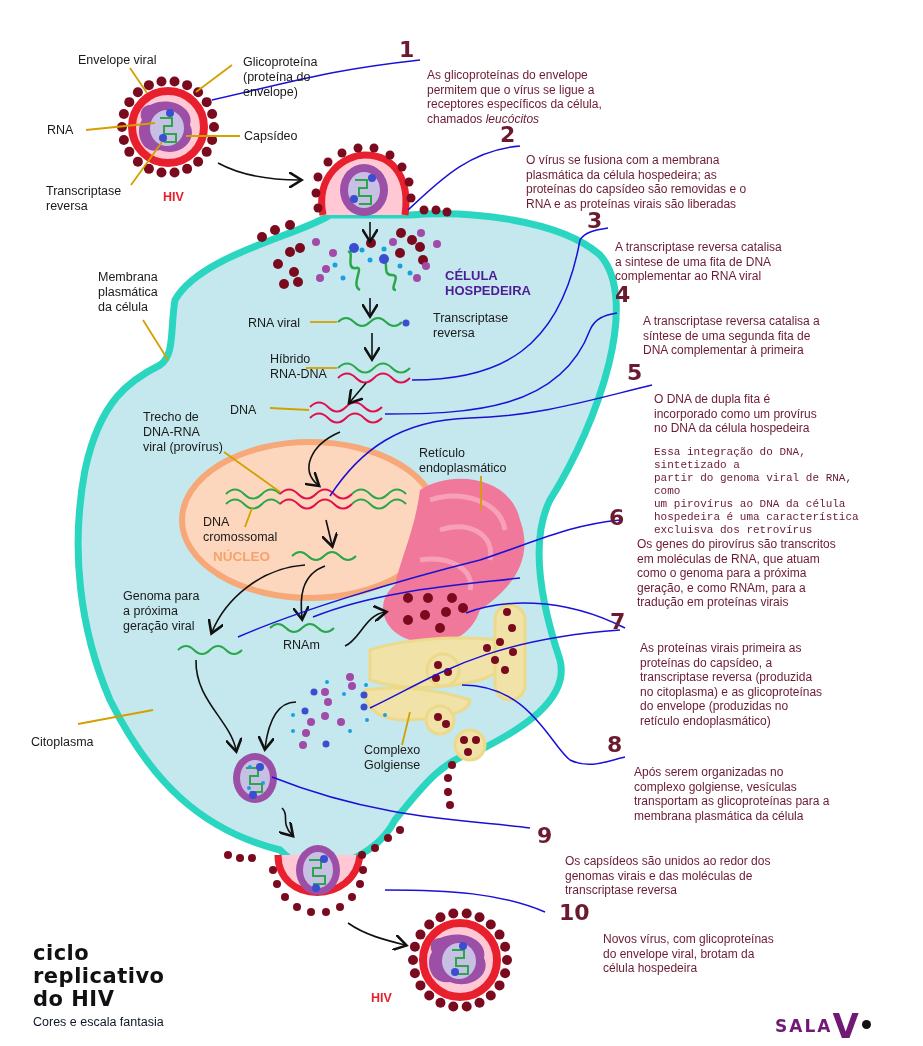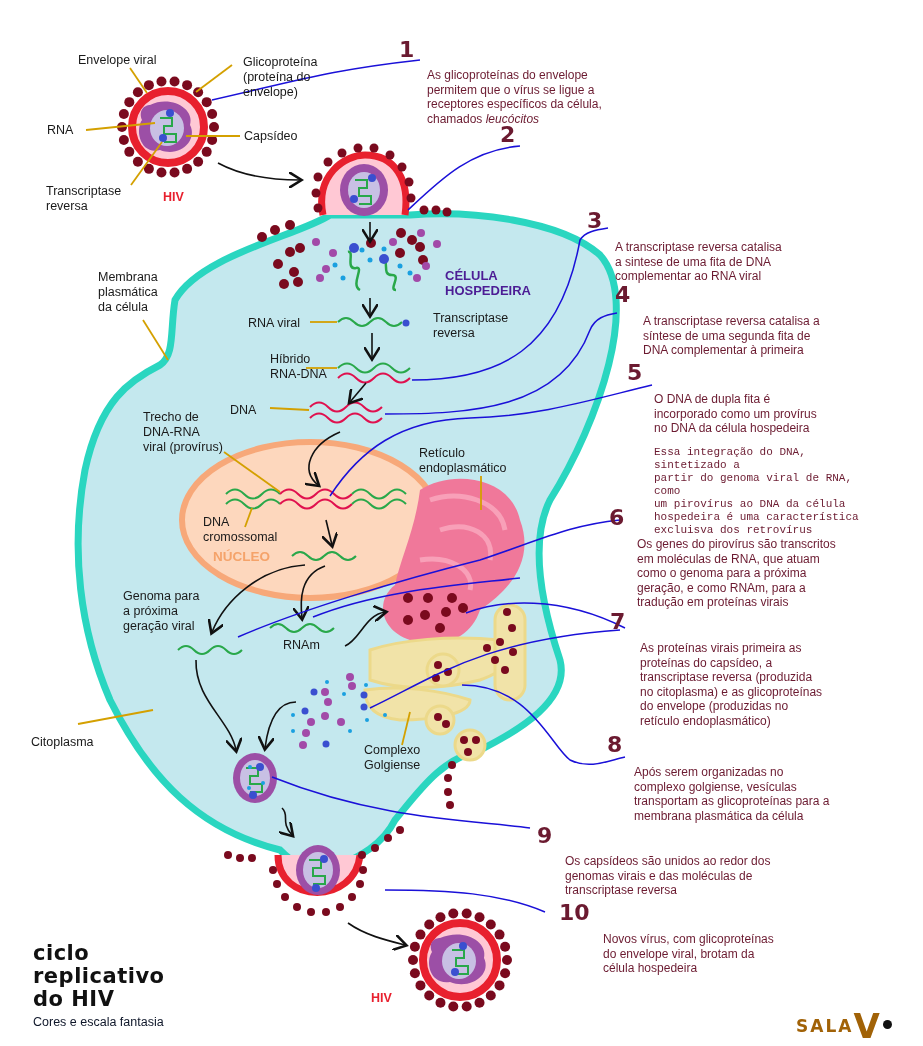--- a/index.html
+++ b/index.html
@@ -7,21 +7,21 @@
   svg#art { position:absolute; left:0; top:0; }
   .lbl { position:absolute; font-size:12.5px; color:#1a1a1a; line-height:15px; white-space:pre-line; }
   .step { position:absolute; font-size:12px; color:#6b1a30; line-height:14.5px; white-space:pre-line; }
   .step .num { position:absolute; font-family:"DejaVu Sans", sans-serif; font-weight:bold; font-size:22px; color:#6b1a30; line-height:22px; }
   .note { font-size:11px; line-height:13px; }
   .cell-title { position:absolute; font-weight:bold; font-size:13px; color:#4c1d95; line-height:15px; white-space:pre-line; }
   .nucleo { position:absolute; font-weight:bold; font-size:13.5px; color:#f5a36a; }
   .hiv { position:absolute; font-weight:bold; font-size:12.5px; color:#e8202e; }
   .title { position:absolute; left:33px; top:942px; font-family:"DejaVu Sans", sans-serif; font-weight:bold; font-size:21px; line-height:23px; color:#111; white-space:pre-line; letter-spacing:0.5px; }
   .subtitle { position:absolute; left:33px; top:1015px; font-size:12.5px; color:#0f172a; }
-  .brand { position:absolute; left:796px; top:1000px; font-family:"DejaVu Sans", sans-serif; font-weight:bold; font-size:17px; color:#a16207; letter-spacing:2px; }
+  .brand { position:absolute; left:775px; top:1000px; font-family:"DejaVu Sans", sans-serif; font-weight:bold; font-size:17px; color:#701a75; letter-spacing:2px; }
   .brand .v { font-size:34px; letter-spacing:0; position:relative; top:6px; }
   .brand .dot { display:inline-block; width:9px; height:9px; border-radius:50%; background:#111; margin-left:3px; position:relative; top:-3px; }
 </style>
 </head>
 <body>
 
 <div id="stage">
 
   <svg id="art" width="923" height="1046" viewBox="0 0 923 1046">
     <defs>
@@ -397,20 +397,24 @@
 
   <div class="step" style="left:427px;top:39px;width:220px;">
     <span class="num" style="left:-28px;top:0;">1</span>
     <span>As glicoproteínas do envelope
 permitem  que o vírus se ligue a
 receptores específicos da célula,
 chamados </span><i>leucócitos</i>
   </div>
   <div class="step" style="left:526px;top:124px;width:260px;">
     <span class="num" style="left:-26px;top:0;">2</span>
+    <span>O vírus se fusiona com a membrana
+plasmática da célula hospedeira; as
+proteínas do capsídeo são removidas e o
+RNA e as proteínas virais são liberadas</span>
   </div>
   <div class="step" style="left:615px;top:211px;width:220px;">
     <span class="num" style="left:-28px;top:-1px;">3</span>
     <span>A transcriptase reversa catalisa
 a sintese de uma fita de DNA
 complementar ao RNA viral</span>
   </div>
   <div class="step" style="left:643px;top:285px;width:230px;">
     <span class="num" style="left:-28px;top:-1px;">4</span>
     <span>A transcriptase reversa catalisa a

